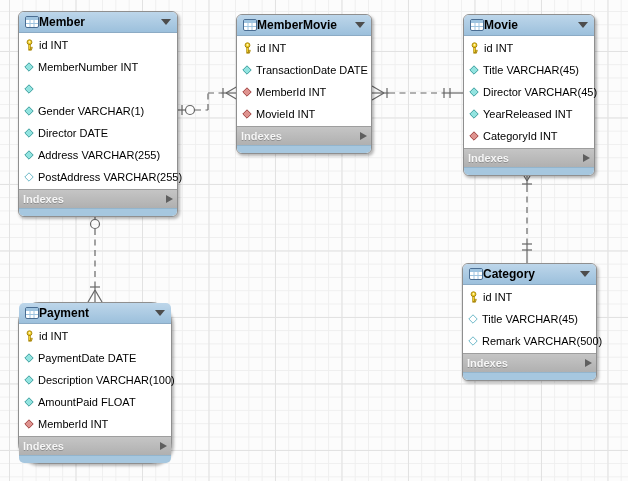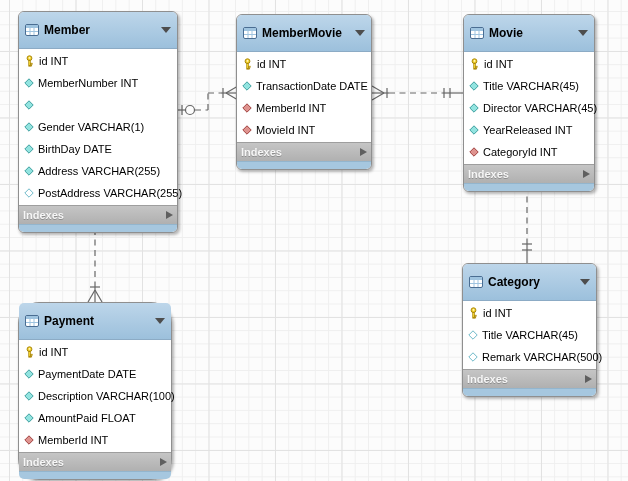--- a/index.html
+++ b/index.html
@@ -18,21 +18,21 @@
   #connectors{position:absolute;left:0;top:0;z-index:1;}
   .table{
     position:absolute;z-index:2;
     border:1px solid var(--table-border,#8f8f8f);
     border-radius:6px;
     background:#fff;
     box-shadow:1.5px 2px 3px rgba(0,0,0,0.28);
     font-size:11px;color:var(--row-text,#000);
   }
   .tbl-header{
-    height:20px;display:flex;align-items:center;gap:5px;padding:8px 6px;
+    height:20px;display:flex;align-items:center;padding:0 6px;
     background:linear-gradient(var(--header-top,#bcd5e9),var(--header-bottom,#9dc1dd));
     border-bottom:1px solid var(--header-border,#8cabc5);
     border-radius:5px 5px 0 0;
   }
   .tbl-icon{display:flex;align-items:center;}
   .tbl-title{font-weight:bold;font-size:12px;white-space:nowrap;color:var(--title-text,#000);}
   .tbl-collapse{
     margin-left:auto;width:0;height:0;
     border-left:5px solid transparent;border-right:5px solid transparent;
     border-top:6px solid var(--collapse-icon,#4d4d4d);
@@ -151,21 +151,21 @@
      </svg>
           </span>
     <span class="row-text">Gender VARCHAR(1)</span>
   </div>
         <div class="tbl-row">
     <span class="row-icon">
             <svg width="10" height="10" viewBox="0 0 10 10">
        <path d="M5 0.8 L9.2 5 L5 9.2 L0.8 5 Z" fill="#92e4e0" stroke="#3f9f9f" stroke-width="1"></path>
      </svg>
           </span>
-    <span class="row-text">BirthDay DATE</span>
+    <span class="row-text">Director DATE</span>
   </div>
         <div class="tbl-row">
     <span class="row-icon">
             <svg width="10" height="10" viewBox="0 0 10 10">
        <path d="M5 0.8 L9.2 5 L5 9.2 L0.8 5 Z" fill="#92e4e0" stroke="#3f9f9f" stroke-width="1"></path>
      </svg>
           </span>
     <span class="row-text">Address VARCHAR(255)</span>
   </div>
         <div class="tbl-row">

